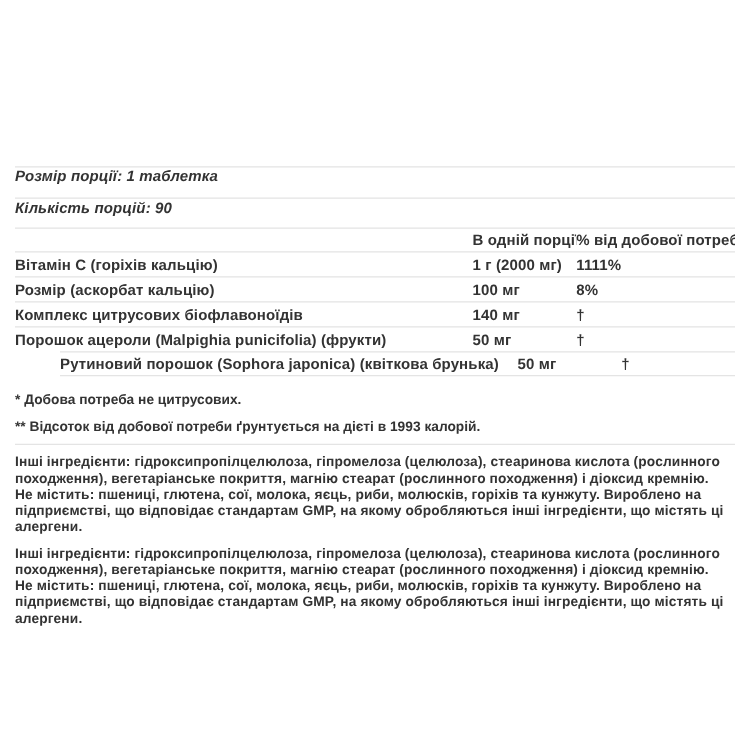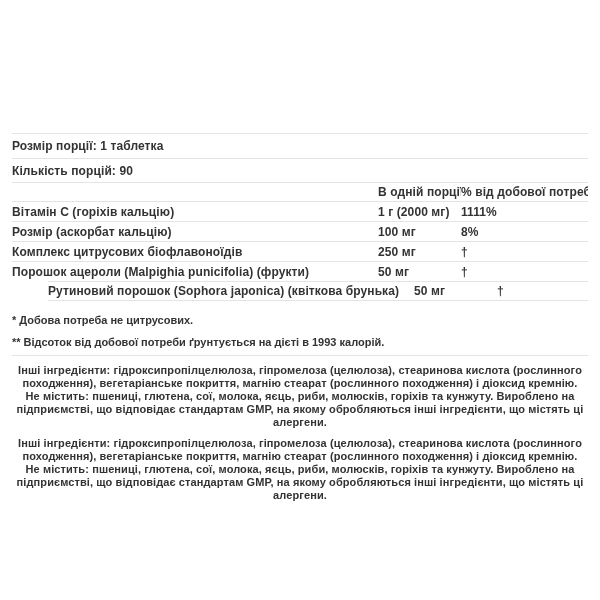--- a/index.html
+++ b/index.html
@@ -18,24 +18,25 @@
   .page{
     width:600px;
     height:600px;
     padding:133px 12px 0 12px;
   }
   
   .info-row{
     border-top:1px solid var(--divider);
     height:25px;
     display:flex;
-    align-items:center;
+    align-items:flex-start;
     font-size:12px;
     font-weight:700;
     letter-spacing:0.1px;
+    font-style:italic;
   }
   .info-row.second{height:24px;}
   
   .trow{
     display:grid;
     grid-template-columns:366px 83px 1fr;
     align-items:center;
     border-top:1px solid var(--divider);
     font-size:12px;
     font-weight:700;
@@ -59,21 +60,20 @@
     line-height:13px;
     margin-top:9px;
   }
   
   .para-block{
     margin-top:8px;
     font-size:11px;
     font-weight:700;
     line-height:13px;
     letter-spacing:0.1px;
-    text-align:center;
   }
   .para-block p{margin:0;}
 </style>
 </head>
 <body>
 
 <div class="page">
 
   <div class="info-row">
     <span>Розмір порції: 1 таблетка</span>
@@ -94,21 +94,21 @@
       <span class="cell">1 г (2000 мг)</span>
       <span class="cell">1111%</span>
     </div>
     <div class="trow body">
       <span class="cell">Розмір (аскорбат кальцію)</span>
       <span class="cell">100 мг</span>
       <span class="cell">8%</span>
     </div>
     <div class="trow body">
       <span class="cell">Комплекс цитрусових біофлавоноїдів</span>
-      <span class="cell">250 мг</span>
+      <span class="cell">140 мг</span>
       <span class="cell">†</span>
     </div>
     <div class="trow body">
       <span class="cell">Порошок ацероли (Malpighia punicifolia) (фрукти)</span>
       <span class="cell">50 мг</span>
       <span class="cell">†</span>
     </div>
     <div class="trow body last">
       <span class="cell">Рутиновий порошок (Sophora japonica) (квіткова брунька)</span>
       <span class="cell">50 мг</span>

